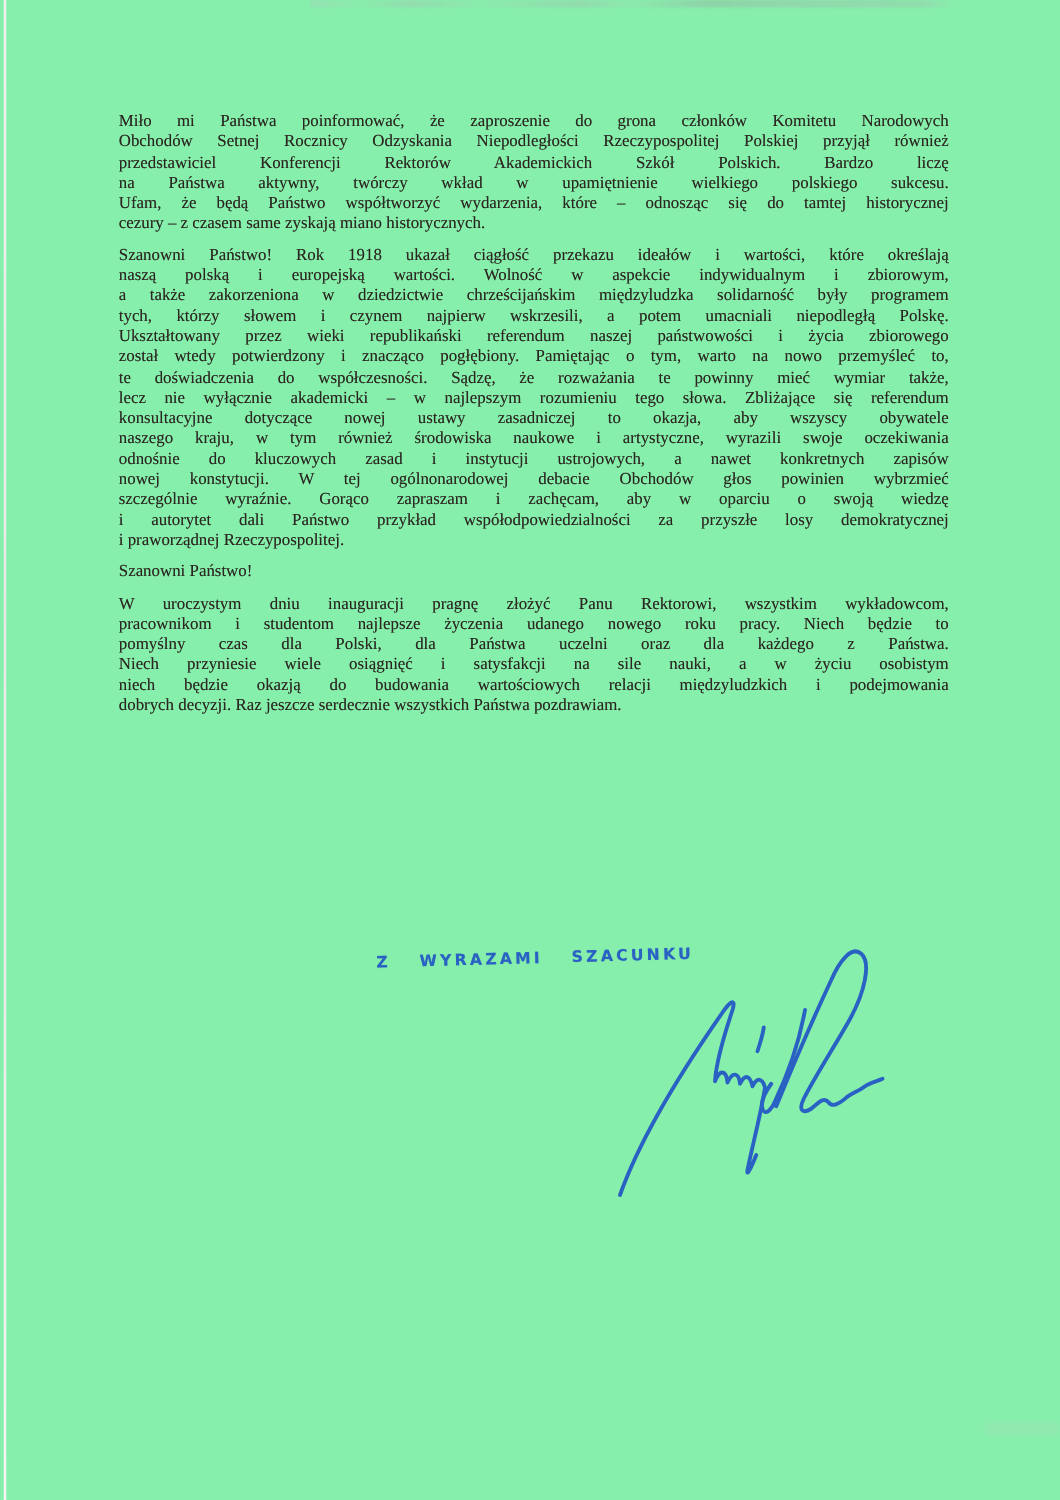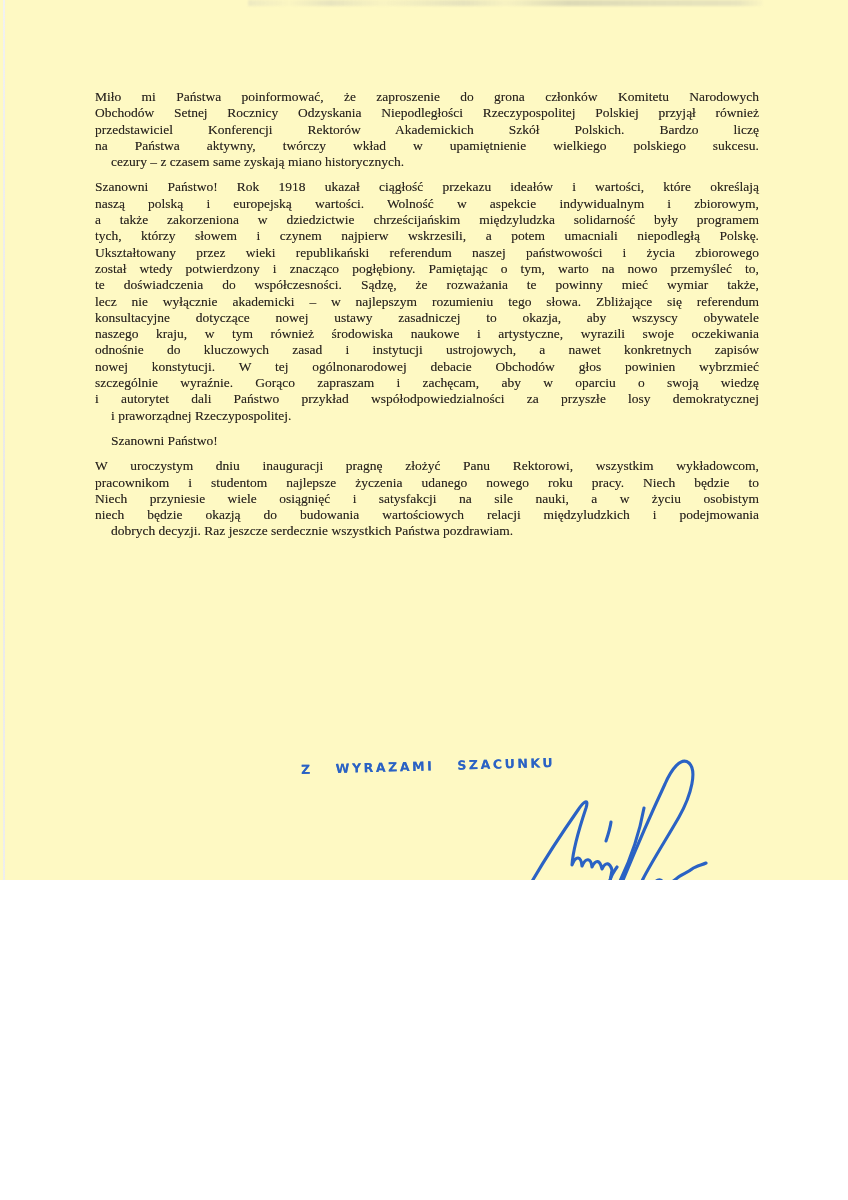--- a/index.html
+++ b/index.html
@@ -3,22 +3,22 @@
 <meta charset="utf-8">
 <style>
   html, body {
     margin: 0;
     padding: 0;
     background: #ffffff;
   }
   .page {
     position: relative;
     width: 848px;
-    height: 880px;
-    background: #fef9c3;
+    height: 1200px;
+    background: #86efac;
     overflow: hidden;
     font-family: "Liberation Serif", serif;
     text-decoration: underline;
   }
   
   .scan-edge-left {
     position: absolute;
     left: 3px; top: 0;
     width: 2px; height: 1200px;
     background: linear-gradient(180deg, #f1f1f1 0%, #e9e9e9 40%, #ededed 70%, #f5f5f5 100%);
@@ -54,21 +54,20 @@
   }
   .para { margin: 0 0 9px 0; }
   .para .line {
     text-align: justify;
     text-align-last: justify;
   }
   .para .line.last,
   .para.no-justify .line {
     text-align: justify;
     text-align-last: left;
-    margin-left: 16px;
   }
   
   .closing {
     position: absolute;
     left: 301px; top: 758px;
     width: 290px;
     color: var(--ink, #2a62c4);
     font-family: "DejaVu Sans", sans-serif;
     font-size: 12.5px;
     font-weight: bold;
@@ -101,20 +100,21 @@
   <div class="scan-edge-left"></div>
   <div class="scan-smudge-top"></div>
   <div class="scan-smudge-bottom"></div>
 
   <div class="letter-body">
       <div class="para">
         <div class="line">Miło mi Państwa poinformować, że zaproszenie do grona członków Komitetu Narodowych</div>
         <div class="line">Obchodów Setnej Rocznicy Odzyskania Niepodległości Rzeczypospolitej Polskiej przyjął również</div>
         <div class="line">przedstawiciel Konferencji Rektorów Akademickich Szkół Polskich. Bardzo liczę</div>
         <div class="line">na Państwa aktywny, twórczy wkład w upamiętnienie wielkiego polskiego sukcesu.</div>
+        <div class="line">Ufam, że będą Państwo współtworzyć wydarzenia, które – odnosząc się do tamtej historycznej</div>
         <div class="line last">cezury – z czasem same zyskają miano historycznych.</div>
       </div>
       <div class="para">
         <div class="line">Szanowni Państwo! Rok 1918 ukazał ciągłość przekazu ideałów i wartości, które określają</div>
         <div class="line">naszą polską i europejską wartości. Wolność w aspekcie indywidualnym i zbiorowym,</div>
         <div class="line">a także zakorzeniona w dziedzictwie chrześcijańskim międzyludzka solidarność były programem</div>
         <div class="line">tych, którzy słowem i czynem najpierw wskrzesili, a potem umacniali niepodległą Polskę.</div>
         <div class="line">Ukształtowany przez wieki republikański referendum naszej państwowości i życia zbiorowego</div>
         <div class="line">został wtedy potwierdzony i znacząco pogłębiony. Pamiętając o tym, warto na nowo przemyśleć to,</div>
         <div class="line">te doświadczenia do współczesności. Sądzę, że rozważania te powinny mieć wymiar także,</div>
@@ -126,20 +126,21 @@
         <div class="line">szczególnie wyraźnie. Gorąco zapraszam i zachęcam, aby w oparciu o swoją wiedzę</div>
         <div class="line">i autorytet dali Państwo przykład współodpowiedzialności za przyszłe losy demokratycznej</div>
         <div class="line last">i praworządnej Rzeczypospolitej.</div>
       </div>
       <div class="para no-justify">
         <div class="line last">Szanowni Państwo!</div>
       </div>
       <div class="para">
         <div class="line">W uroczystym dniu inauguracji pragnę złożyć Panu Rektorowi, wszystkim wykładowcom,</div>
         <div class="line">pracownikom i studentom najlepsze życzenia udanego nowego roku pracy. Niech będzie to</div>
+        <div class="line">pomyślny czas dla Polski, dla Państwa uczelni oraz dla każdego z Państwa.</div>
         <div class="line">Niech przyniesie wiele osiągnięć i satysfakcji na sile nauki, a w życiu osobistym</div>
         <div class="line">niech będzie okazją do budowania wartościowych relacji międzyludzkich i podejmowania</div>
         <div class="line last">dobrych decyzji. Raz jeszcze serdecznie wszystkich Państwa pozdrawiam.</div>
       </div>
     </div>
 
   <div class="closing">Z wyrazami szacunku</div>
 
   <svg class="signature" viewBox="0 0 265 230" aria-hidden="true">
 

